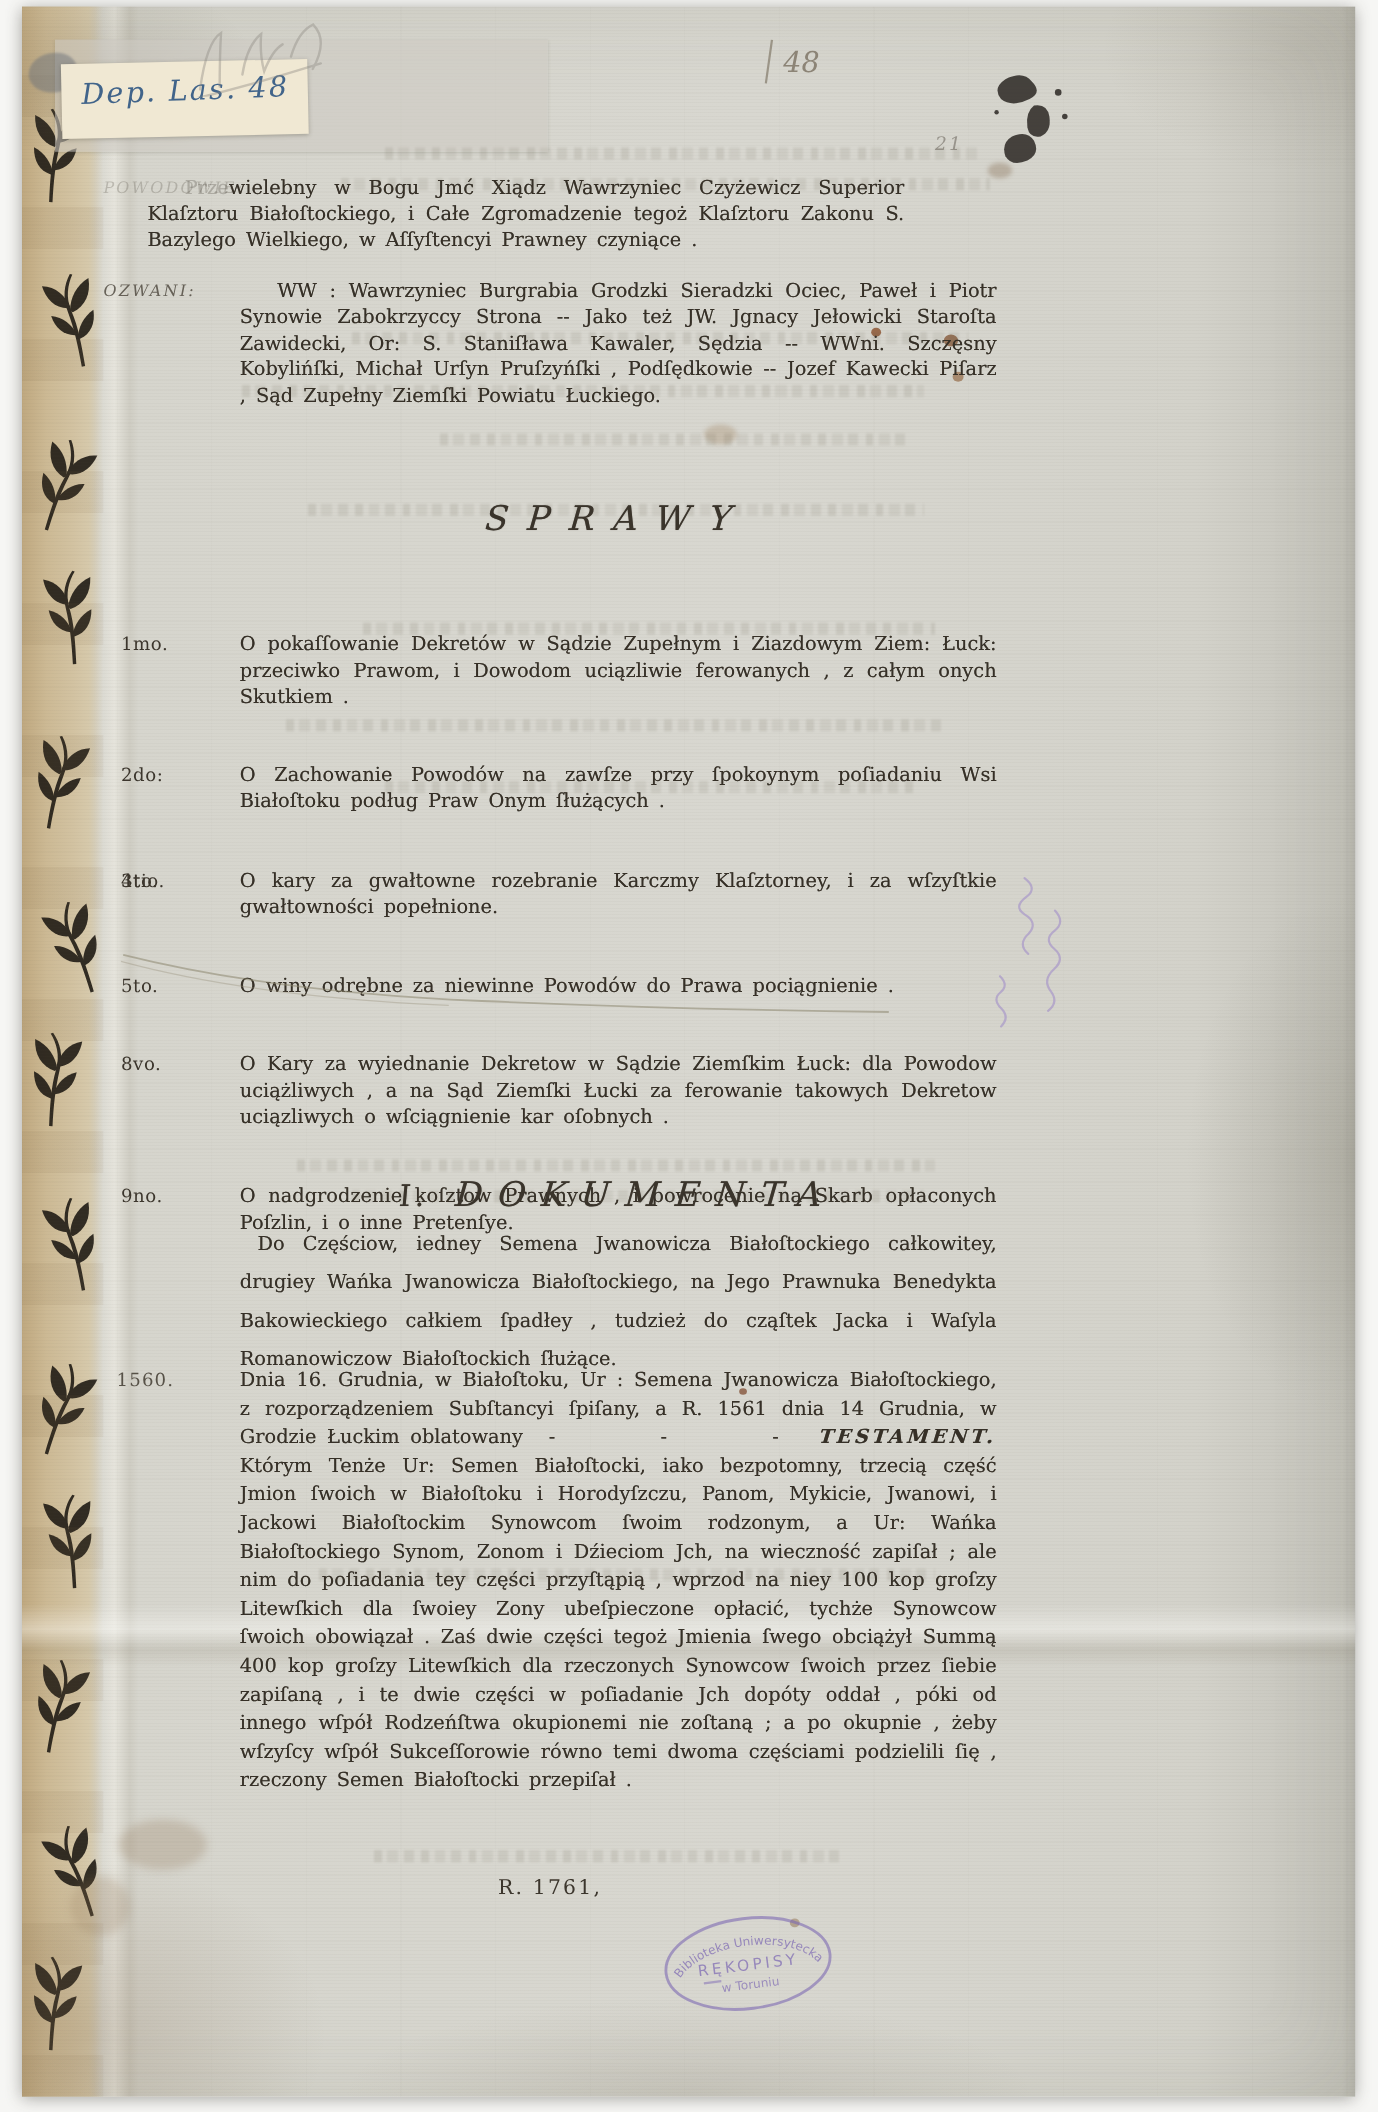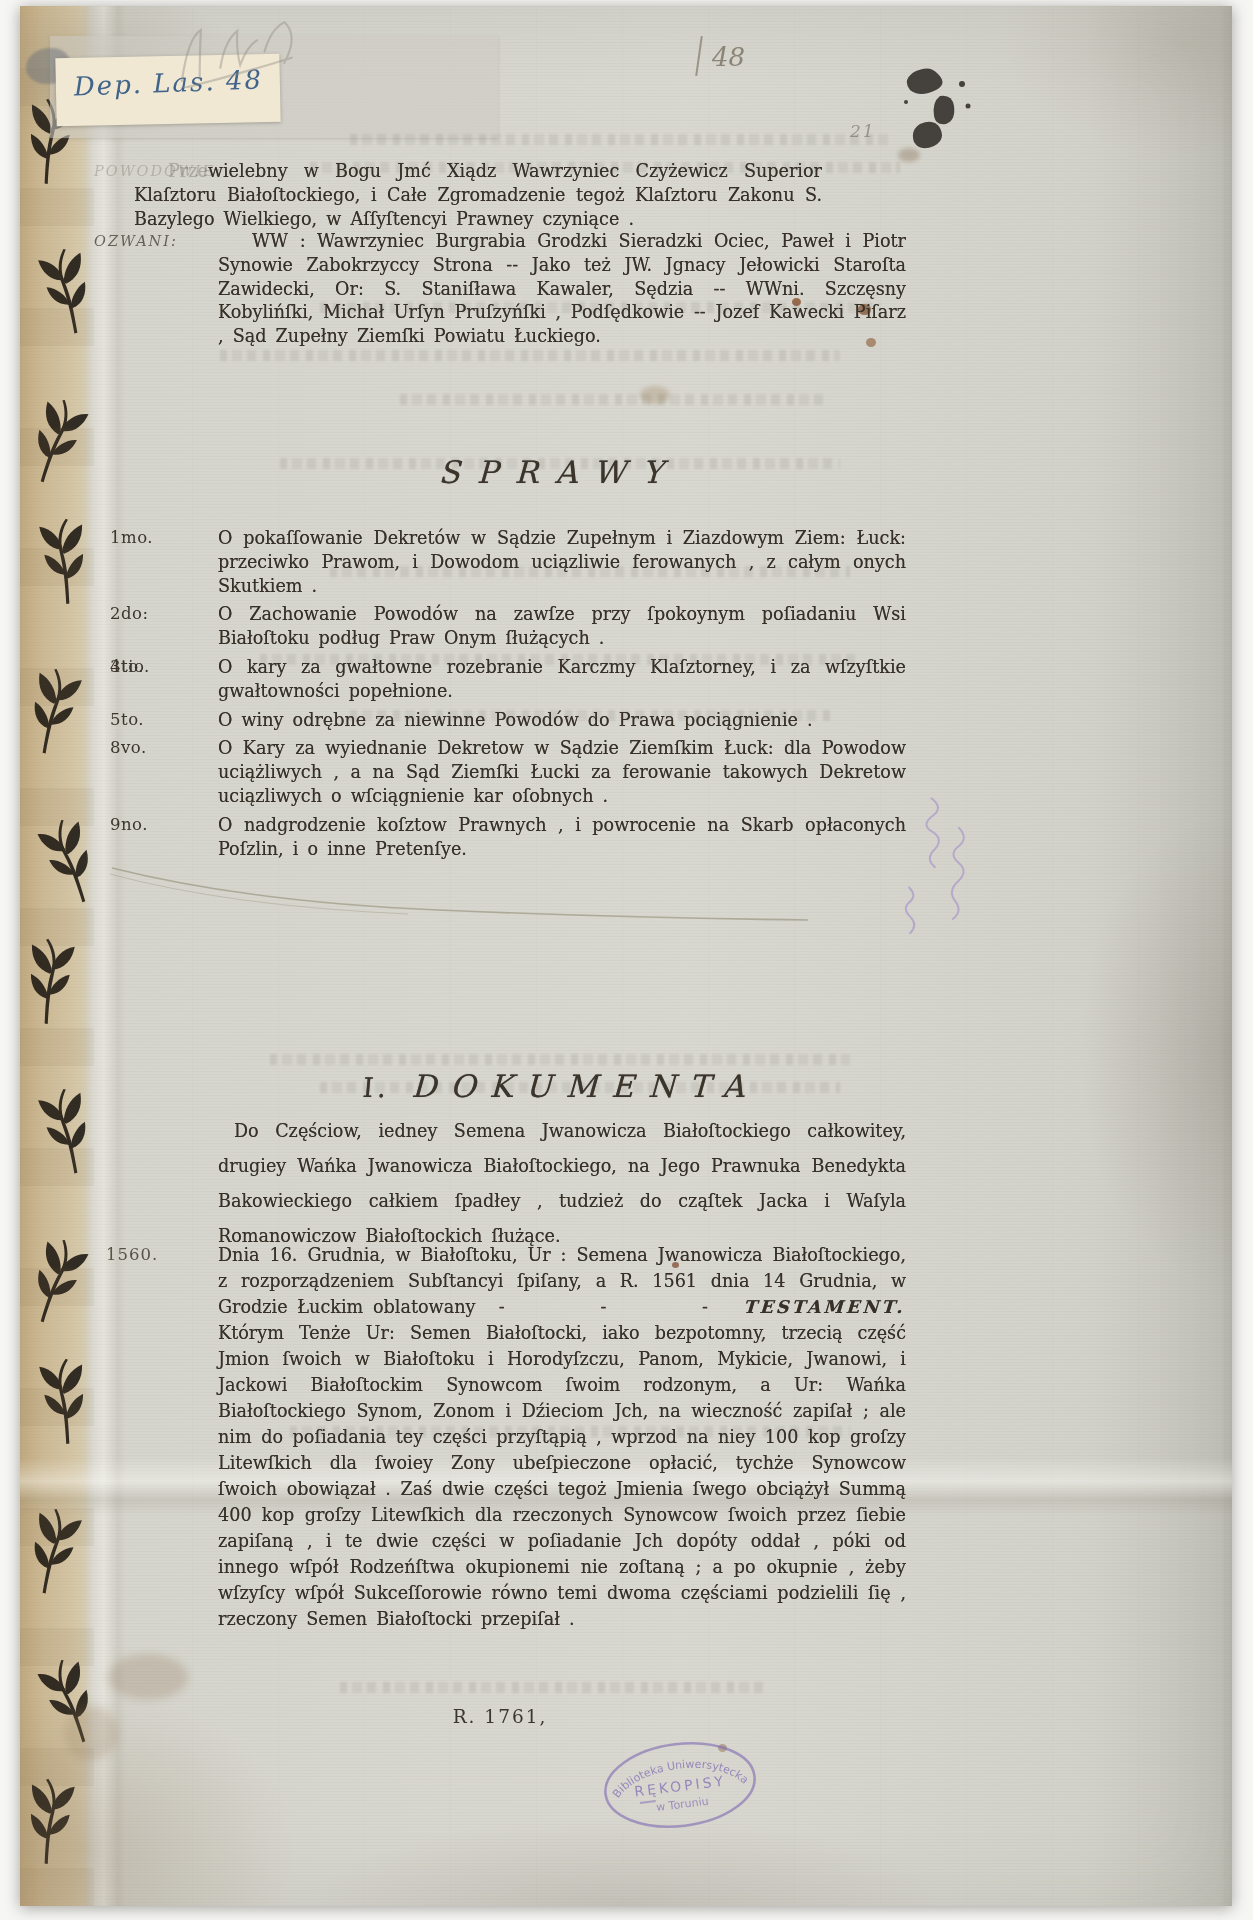--- a/index.html
+++ b/index.html
@@ -55,21 +55,21 @@
   .block{position:absolute;}
   .mlab{position:absolute;left:2px;top:3px;font-size:14.5px;letter-spacing:2px;color:#4a443a;}
   .mlab.faded{opacity:.25;font-style:italic;}
   .mlab.semi{opacity:.8;font-style:italic;}
   .btxt{margin-left:126px;width:688px;text-align:justify;font-size:17.6px;line-height:23.8px;
     word-spacing:3.5px;text-shadow:0 0 .6px rgba(54,49,42,.65);}
   .faded-prefix{opacity:.25;}
   .h-script{margin-left:126px;width:688px;text-align:center;font-style:italic;font-size:31px;
     letter-spacing:.55em;transform:skewX(-5deg);color:#3a342b;text-shadow:0 0 .7px rgba(54,49,42,.6);}
   .h-prefix{font-style:normal;letter-spacing:.15em;transform:none;font-size:27px;}
-  .item{position:relative;margin-bottom:5px;}
+  .item{position:relative;margin-bottom:5px;margin-top:48px;}
   .num{position:absolute;left:18px;top:1px;font-size:16.5px;letter-spacing:.5px;color:#3c362d;}
   .e1560 .btxt{line-height:26px;}
   .dashes{white-space:pre;letter-spacing:2px;}
   .testament{font-style:italic;letter-spacing:3px;font-weight:bold;transform:skewX(-6deg);display:inline-block;}
   .yearline{text-align:center;width:816px;font-size:18.5px;letter-spacing:2px;color:#3c362d;}
   .scratch{position:absolute;pointer-events:none;}
   .stamp{position:absolute;left:578px;top:1732px;transform:rotate(-7deg);opacity:.85;}
   .squiggle{position:absolute;left:862px;top:788px;transform:rotate(14deg);}
 </style>
 </head>
@@ -255,21 +255,21 @@
 
     <div class="content">
 
       <div class="block" style="top:154px;width:830px;">
         <span class="mlab faded">POWODOWIE:</span>
         <div class="btxt" style="text-indent:34px;margin-left:42px;">
           <span class="faded-prefix">Prze</span><span>wielebny w Bogu Jmć Xiądz Wawrzyniec Czyżewicz Superior Klaſztoru Białoſtockiego, i Całe Zgromadzenie tegoż Klaſztoru Zakonu S. Bazylego Wielkiego, w Aſſyſtencyi Prawney czyniące .</span>
         </div>
       </div>
 
-      <div class="block" style="top:224px;width:830px;">
+      <div class="block" style="top:248px;width:830px;">
         <span class="mlab semi">OZWANI:</span>
         <div class="btxt" style="text-indent:34px;">
           <span>WW : Wawrzyniec Burgrabia Grodzki Sieradzki Ociec, Paweł i Piotr Synowie Zabokrzyccy Strona -- Jako też JW. Jgnacy Jełowicki Staroſta Zawidecki, Or: S. Staniſława Kawaler, Sędzia -- WWni. Szczęsny Kobylińſki, Michał Urſyn Pruſzyńſki , Podſędkowie -- Jozef Kawecki Piſarz , Sąd Zupełny Ziemſki Powiatu Łuckiego.</span>
         </div>
       </div>
 
       <div class="block" style="top:448px;width:830px;">
         <div class="h-script">SPRAWY</div>
       </div>
 

